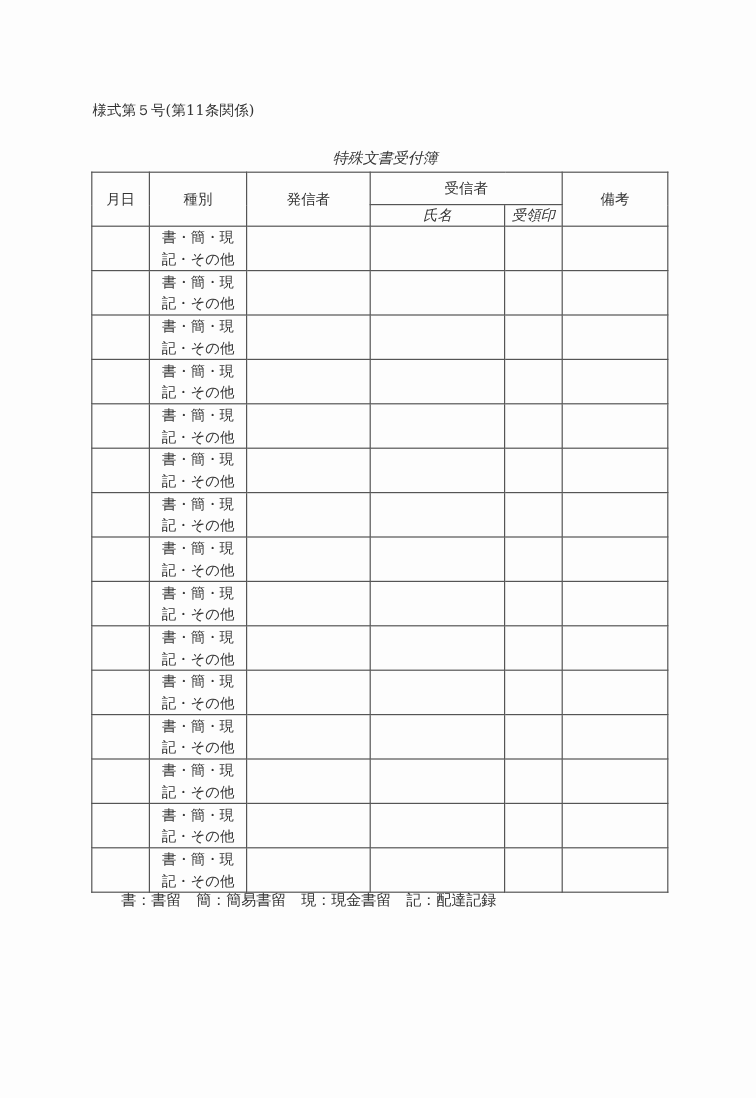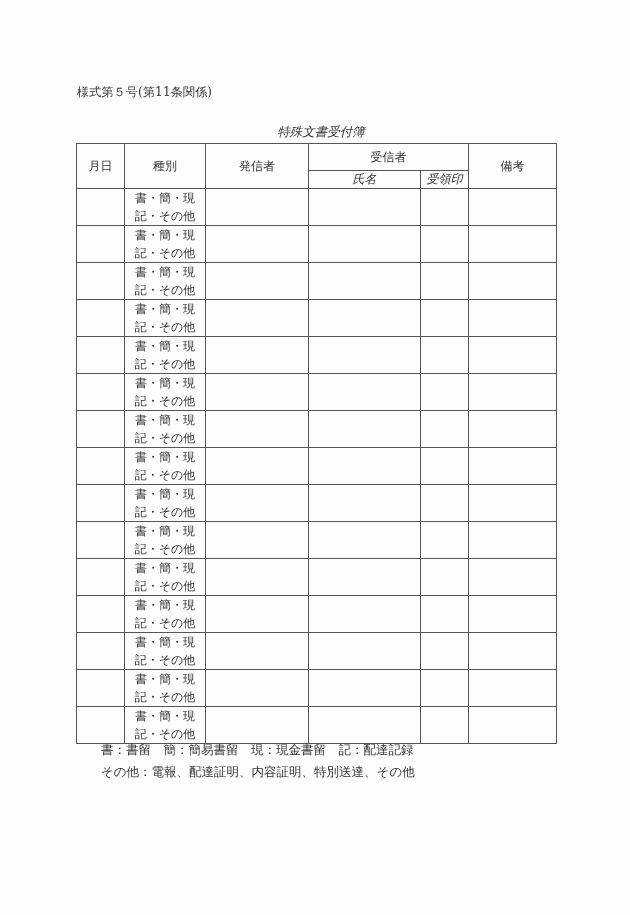--- a/index.html
+++ b/index.html
@@ -208,14 +208,13 @@
         <td></td>
         <td></td>
         <td></td>
         <td></td>
       </tr>
     </tbody>
 </table>
 
 <div class="notes">
   <div>書：書留　簡：簡易書留　現：現金書留　記：配達記録</div>
-  <div>その他：電報、配達証明、内容証明、特別送達、その他</div>
 </div>
 
 </body></html>

